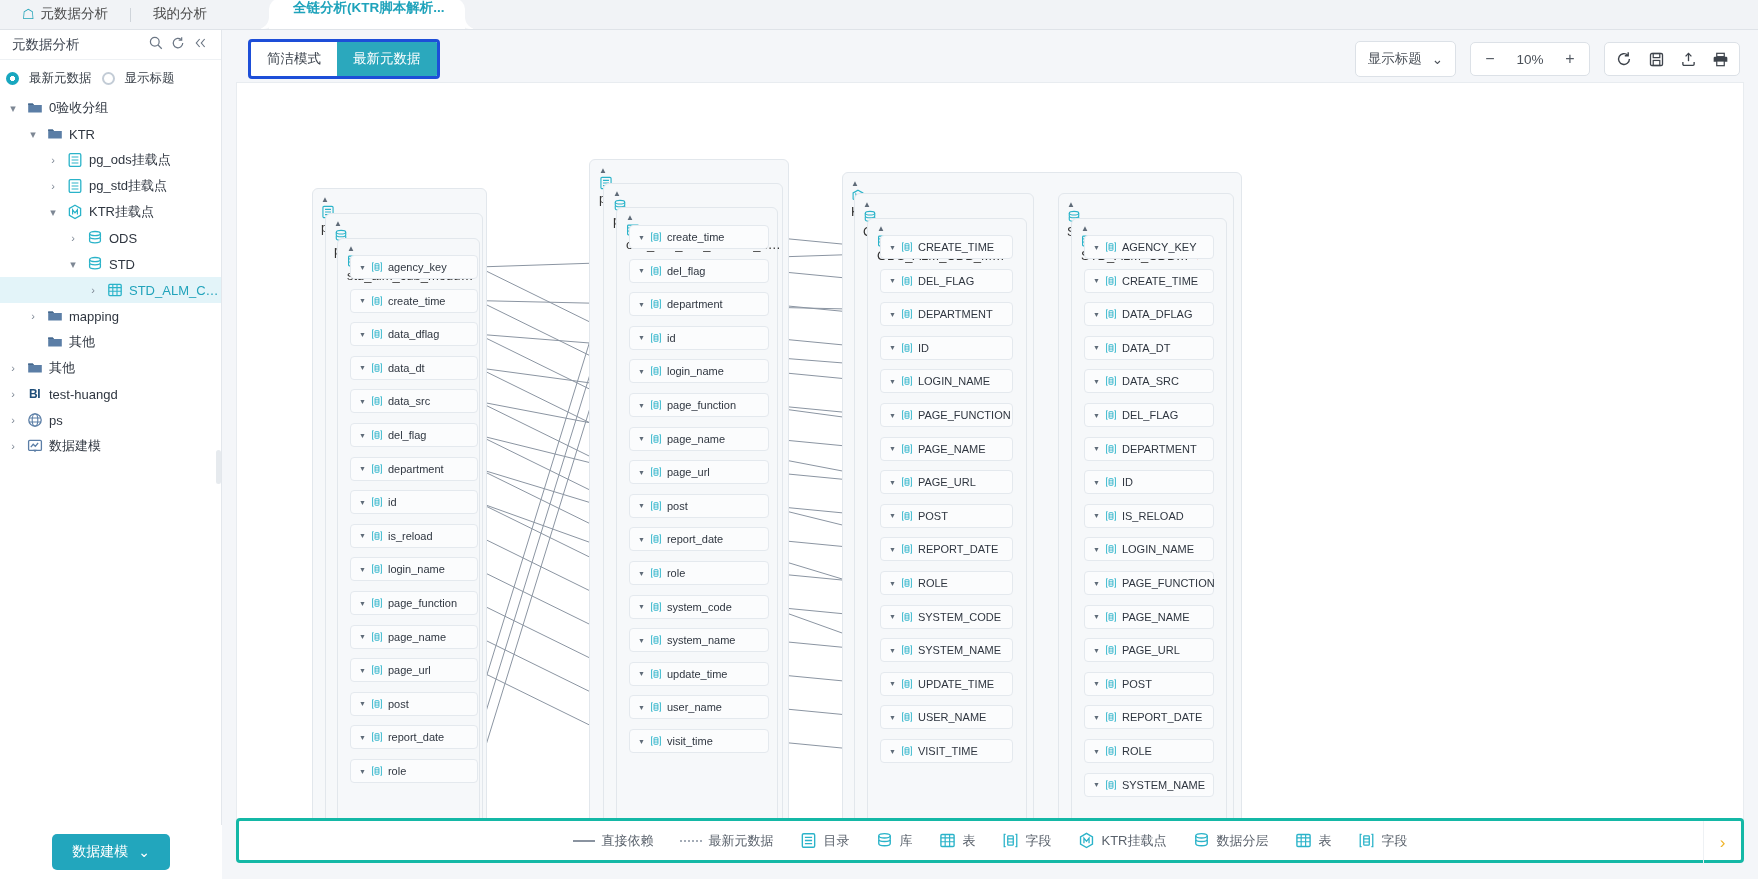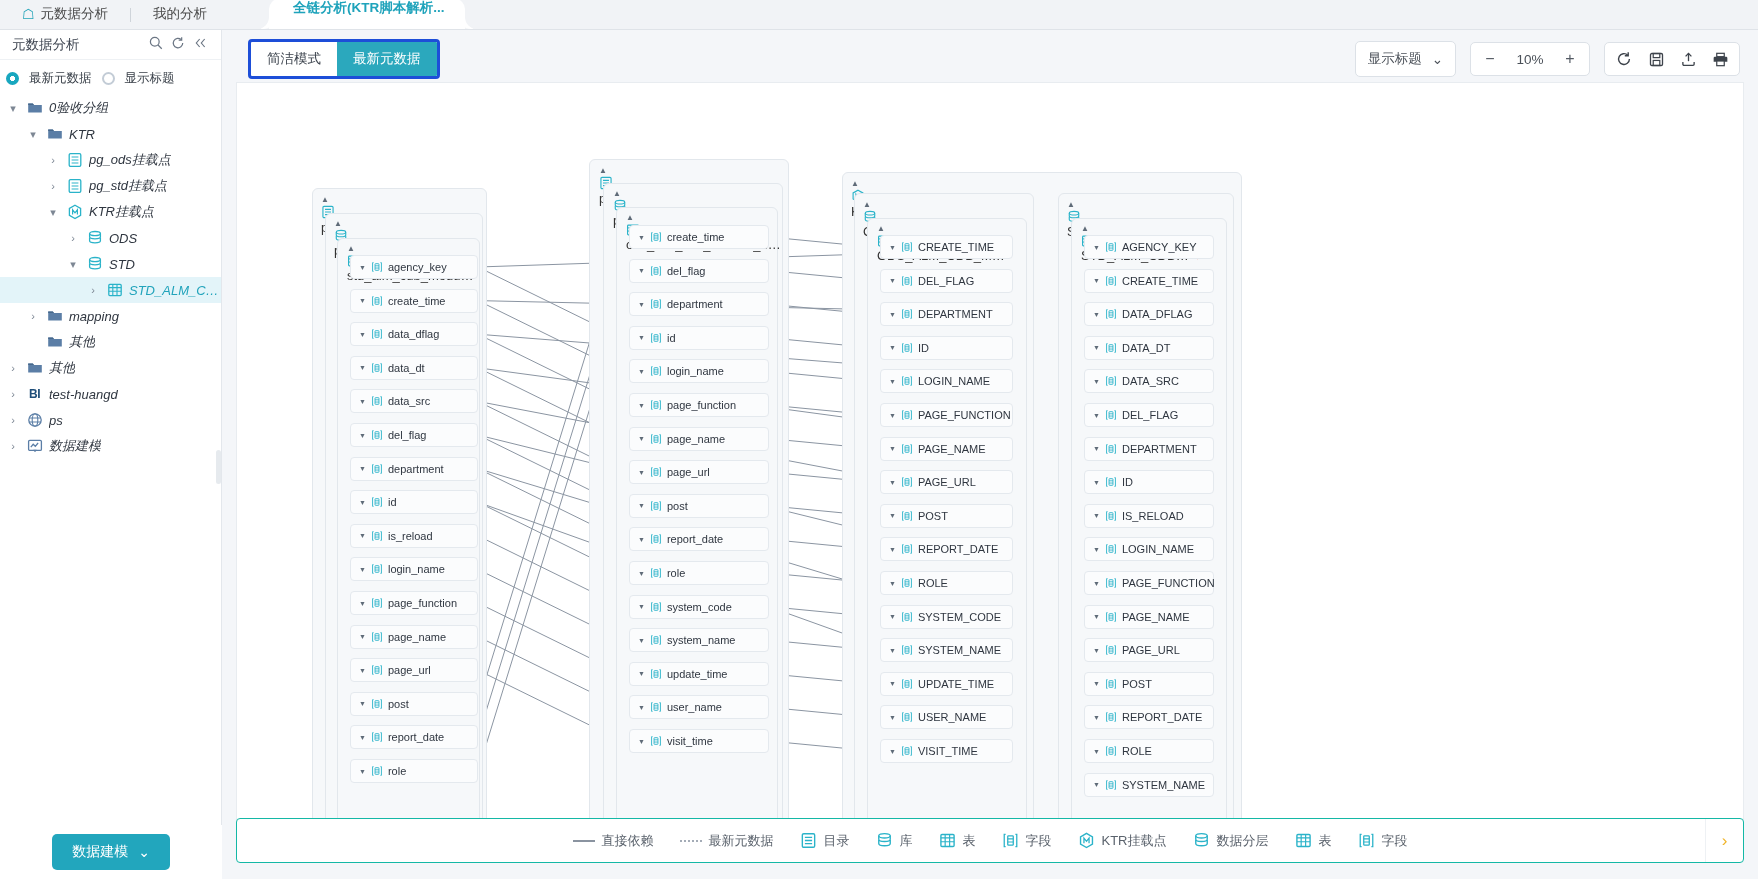--- a/index.html
+++ b/index.html
@@ -54,21 +54,21 @@
   .tree { font-size:13px; color:#2f3640; }
   .tnode {
     display:flex; align-items:center; height:26px; gap:6px; cursor:pointer;
     white-space:nowrap; overflow:hidden;
   }
   .tnode.sel { background:#e3f4f9; }
   .tnode.sel .tlabel { color:#21a3bb; }
   .caret { width:14px; text-align:center; color:#7d8794; font-size:11px; flex:none; }
   .caret.blank { visibility:hidden; }
   .ti { width:17px; height:17px; flex:none; display:flex; align-items:center; justify-content:center; }
-  .tlabel { overflow:hidden; text-overflow:ellipsis;font-style:italic; }
+  .tlabel { overflow:hidden; text-overflow:ellipsis; }
   #sb-bottom {
     position:absolute; bottom:0; left:0; width:222px; height:54px;
     display:flex; align-items:center; justify-content:center; background:#fff;
   }
   #chain-btn {
     background:#22a6bd; color:#fff; border:none; border-radius:5px;
     padding:9px 20px; font-size:14px; cursor:pointer;
     display:flex; align-items:center; gap:10px; font-family:inherit;
   }
   #sb-handle{
@@ -114,21 +114,21 @@
     position:absolute; background:#fbfcfd; border:1px solid #e4e9ee; border-radius:4px;
     height:24px; display:flex; align-items:center; gap:5px; padding-left:8px;
     font-size:11px; color:#2f3640; white-space:nowrap; cursor:pointer;
   }
   .fld .fc { font-size:7px; color:#5f6b78; }
   .star { color:#f0422a; font-size:11px; margin-left:4px; }
 
   
   #legend {
     position:absolute; left:14px; bottom:16px; width:1508px; height:45px;
-    background:#fff; border:1px solid #14b8a6; border-radius:4px;
+    background:#fff; border:3px solid #14b8a6; border-radius:4px;
     display:flex; align-items:center; justify-content:center; gap:26px;
     font-size:13px; color:#5a626c;
   }
   .lg { display:flex; align-items:center; gap:7px; cursor:pointer; }
   .lg .lgl { color:#5a626c; }
   .dash-solid { width:22px; height:0; border-top:2px solid #8a93a0; }
   .dash-dot { width:22px; height:0; border-top:2px dotted #a4acb7; }
   #legend-next {
     position:absolute; right:0; top:0; width:38px; height:43px;
     display:flex; align-items:center; justify-content:center;

